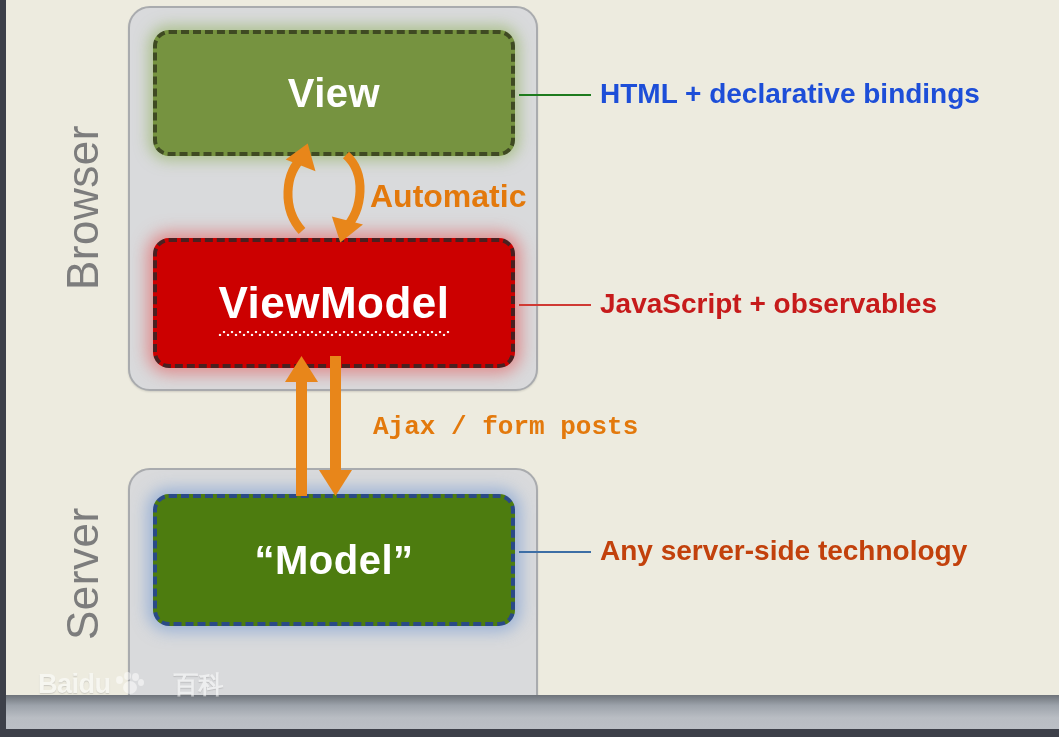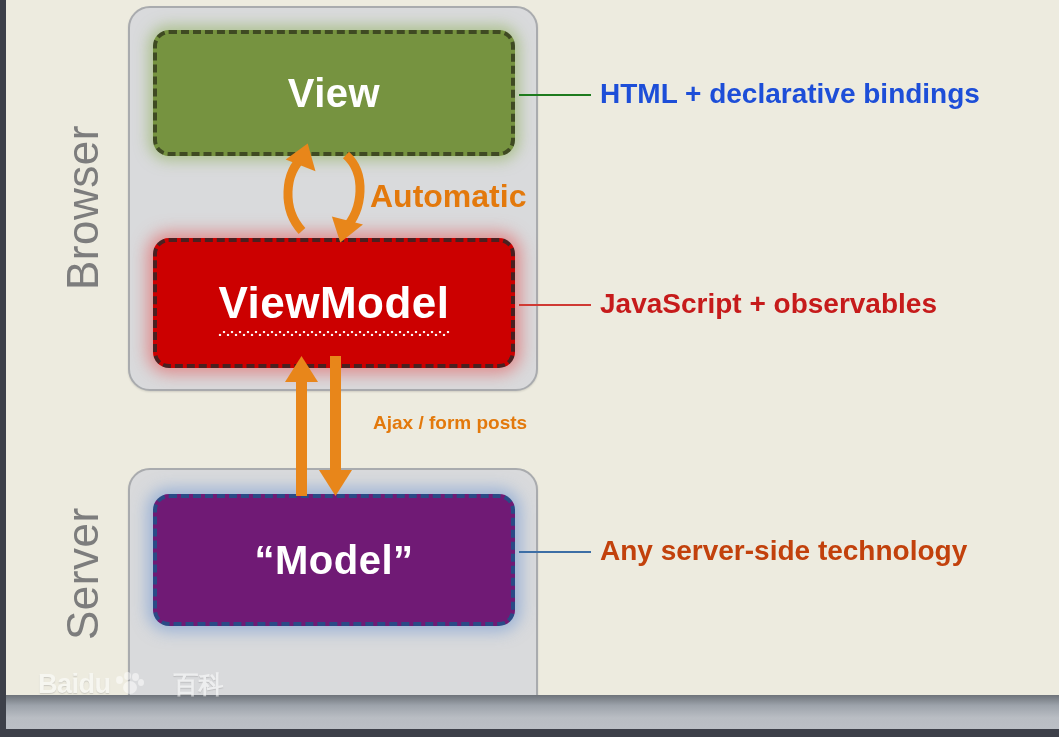--- a/index.html
+++ b/index.html
@@ -85,21 +85,21 @@
   }
   #viewmodel-box {
     left: 153px; top: 238px; width: 354px; height: 122px;
     background: #cc0000;
     border: 4px dashed #4a2020;
     box-shadow: 0 0 16px 6px rgba(226,90,90,0.60);
     font-size: 44px;
   }
   #model-box {
     left: 153px; top: 494px; width: 354px; height: 124px;
-    background: #701a75;
+    background: #4d7c0f;
     border: 4px dashed #2a4a86;
     box-shadow: 0 0 15px 6px rgba(110,150,210,0.55);
     font-size: 40px;
   }
   
   .squiggle {
     position: absolute;
     left: 0; right: 0; bottom: -8px;
     height: 5px;
     background-image:
@@ -118,21 +118,21 @@
   #automatic-arrows { left: 280px; top: 143px; width: 110px; height: 100px; }
   #ajax-arrows      { left: 283px; top: 356px; width: 80px;  height: 140px; }
 
   .flow-label {
     position: absolute;
     color: #e3790c;
     font-weight: bold;
     white-space: nowrap;
   }
   #automatic-label { left: 370px; top: 178px; font-size: 32px; }
-  #ajax-label      { left: 373px; top: 412px; font-size: 19px; }
+  #ajax-label      { left: 373px; top: 412px; font-size: 26px; font-family: Liberation Mono, monospace; }
 
   
   .callout-line {
     position: absolute;
     height: 2px;
   }
   .callout-text {
     position: absolute;
     font-size: 28px;
     font-weight: bold;

